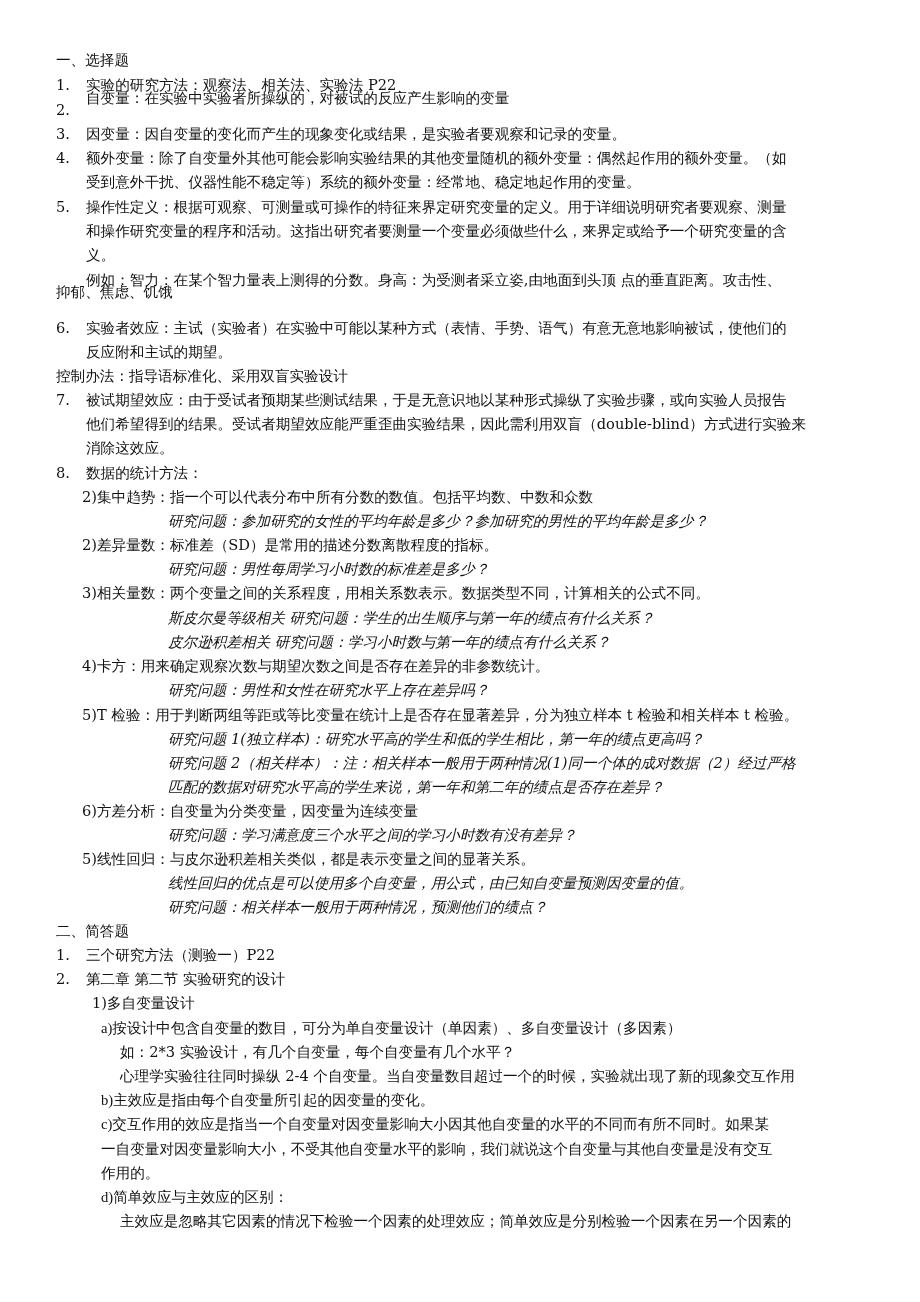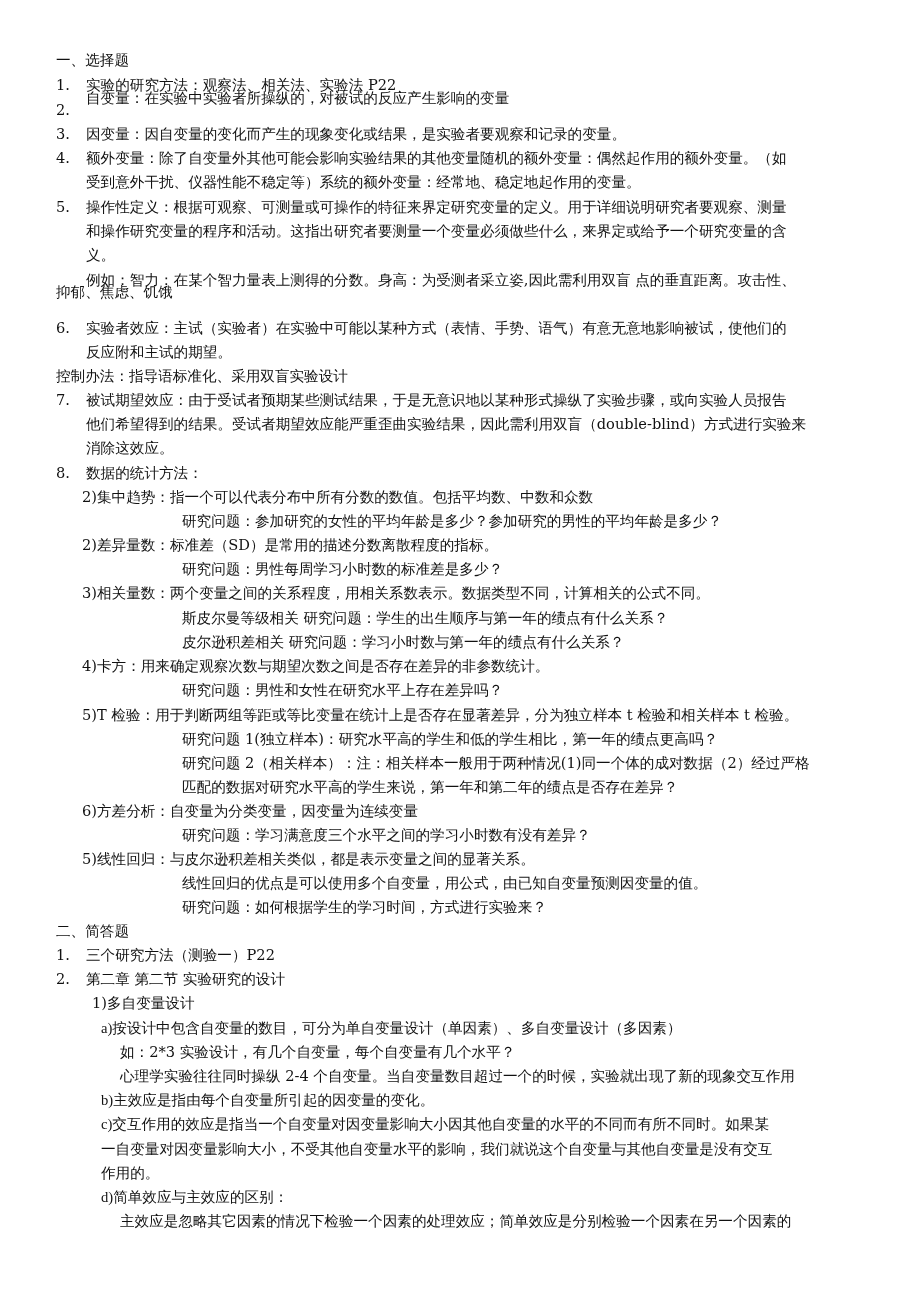--- a/index.html
+++ b/index.html
@@ -8,21 +8,21 @@
     font-family: "DejaVu Serif", "Liberation Serif", serif;
     color: #111111; font-size: 14.6px;
   }
   .line {
     position: absolute; white-space: nowrap; line-height: 20px; height: 20px;
   }
   .num { position: absolute; left: 56px; }
   .l0  { left: 56px; }
   .l1  { left: 86px; }
   .l1n { left: 82px; }
-  .l2  { left: 182px; }
+  .l2  { left: 168px; font-style: italic; }
   .l3  { left: 101px; font-family: Liberation Serif, serif; }
   .l3b { left: 120px; }
   .l4  { left: 72px; margin-left: 20px; }
 </style>
 </head>
 <body>
 
 <div class="line l0" style="top:50px">一、选择题</div>
 
 <div>
@@ -40,21 +40,21 @@
 <div>
   <div class="line num" style="top:148px">4.</div>
   <div class="line l1" style="top:148px">额外变量：除了自变量外其他可能会影响实验结果的其他变量随机的额外变量：偶然起作用的额外变量。（如</div>
   <div class="line l1" style="top:172px">受到意外干扰、仪器性能不稳定等）系统的额外变量：经常地、稳定地起作用的变量。</div>
 </div>
 <div>
   <div class="line num" style="top:197px">5.</div>
   <div class="line l1" style="top:197px">操作性定义：根据可观察、可测量或可操作的特征来界定研究变量的定义。用于详细说明研究者要观察、测量</div>
   <div class="line l1" style="top:221px">和操作研究变量的程序和活动。这指出研究者要测量一个变量必须做些什么，来界定或给予一个研究变量的含</div>
   <div class="line l1" style="top:245px">义。</div>
-  <div class="line l1" style="top:270px">例如：智力：在某个智力量表上测得的分数。身高：为受测者采立姿,因此需利用双盲  点的垂直距离。攻击性、</div>
+  <div class="line l1" style="top:270px">例如：智力：在某个智力量表上测得的分数。身高：为受测者采立姿,由地面到头顶  点的垂直距离。攻击性、</div>
   <div class="line l0" style="top:282px">抑郁、焦虑、饥饿</div>
 </div>
 <div>
   <div class="line num" style="top:318px">6.</div>
   <div class="line l1" style="top:318px">实验者效应：主试（实验者）在实验中可能以某种方式（表情、手势、语气）有意无意地影响被试，使他们的</div>
   <div class="line l1" style="top:342px">反应附和主试的期望。</div>
 </div>
 <div class="line l0" style="top:366px">控制办法：指导语标准化、采用双盲实验设计</div>
 <div>
   <div class="line num" style="top:390px">7.</div>
@@ -90,21 +90,21 @@
   <div class="line l2" style="top:753px">研究问题 2（相关样本）：注：相关样本一般用于两种情况(1)同一个体的成对数据（2）经过严格</div>
   <div class="line l2" style="top:777px">匹配的数据对研究水平高的学生来说，第一年和第二年的绩点是否存在差异？</div>
 </div>
 <div>
   <div class="line l1n" style="top:801px">6)方差分析：自变量为分类变量，因变量为连续变量</div>
   <div class="line l2" style="top:825px">研究问题：学习满意度三个水平之间的学习小时数有没有差异？</div>
 </div>
 <div>
   <div class="line l1n" style="top:849px">5)线性回归：与皮尔逊积差相关类似，都是表示变量之间的显著关系。</div>
   <div class="line l2" style="top:873px">线性回归的优点是可以使用多个自变量，用公式，由已知自变量预测因变量的值。</div>
-  <div class="line l2" style="top:897px">研究问题：如何根据学生的学习时间，方式进行实验来？</div>
+  <div class="line l2" style="top:897px">研究问题：相关样本一般用于两种情况，预测他们的绩点？</div>
 </div>
 
 <div class="line l0" style="top:921px">二、简答题</div>
 <div>
   <div class="line num" style="top:945px">1.</div>
   <div class="line l1" style="top:945px">三个研究方法（测验一）P22</div>
 </div>
 <div>
   <div class="line num" style="top:969px">2.</div>
   <div class="line l1" style="top:969px">第二章  第二节  实验研究的设计</div>

